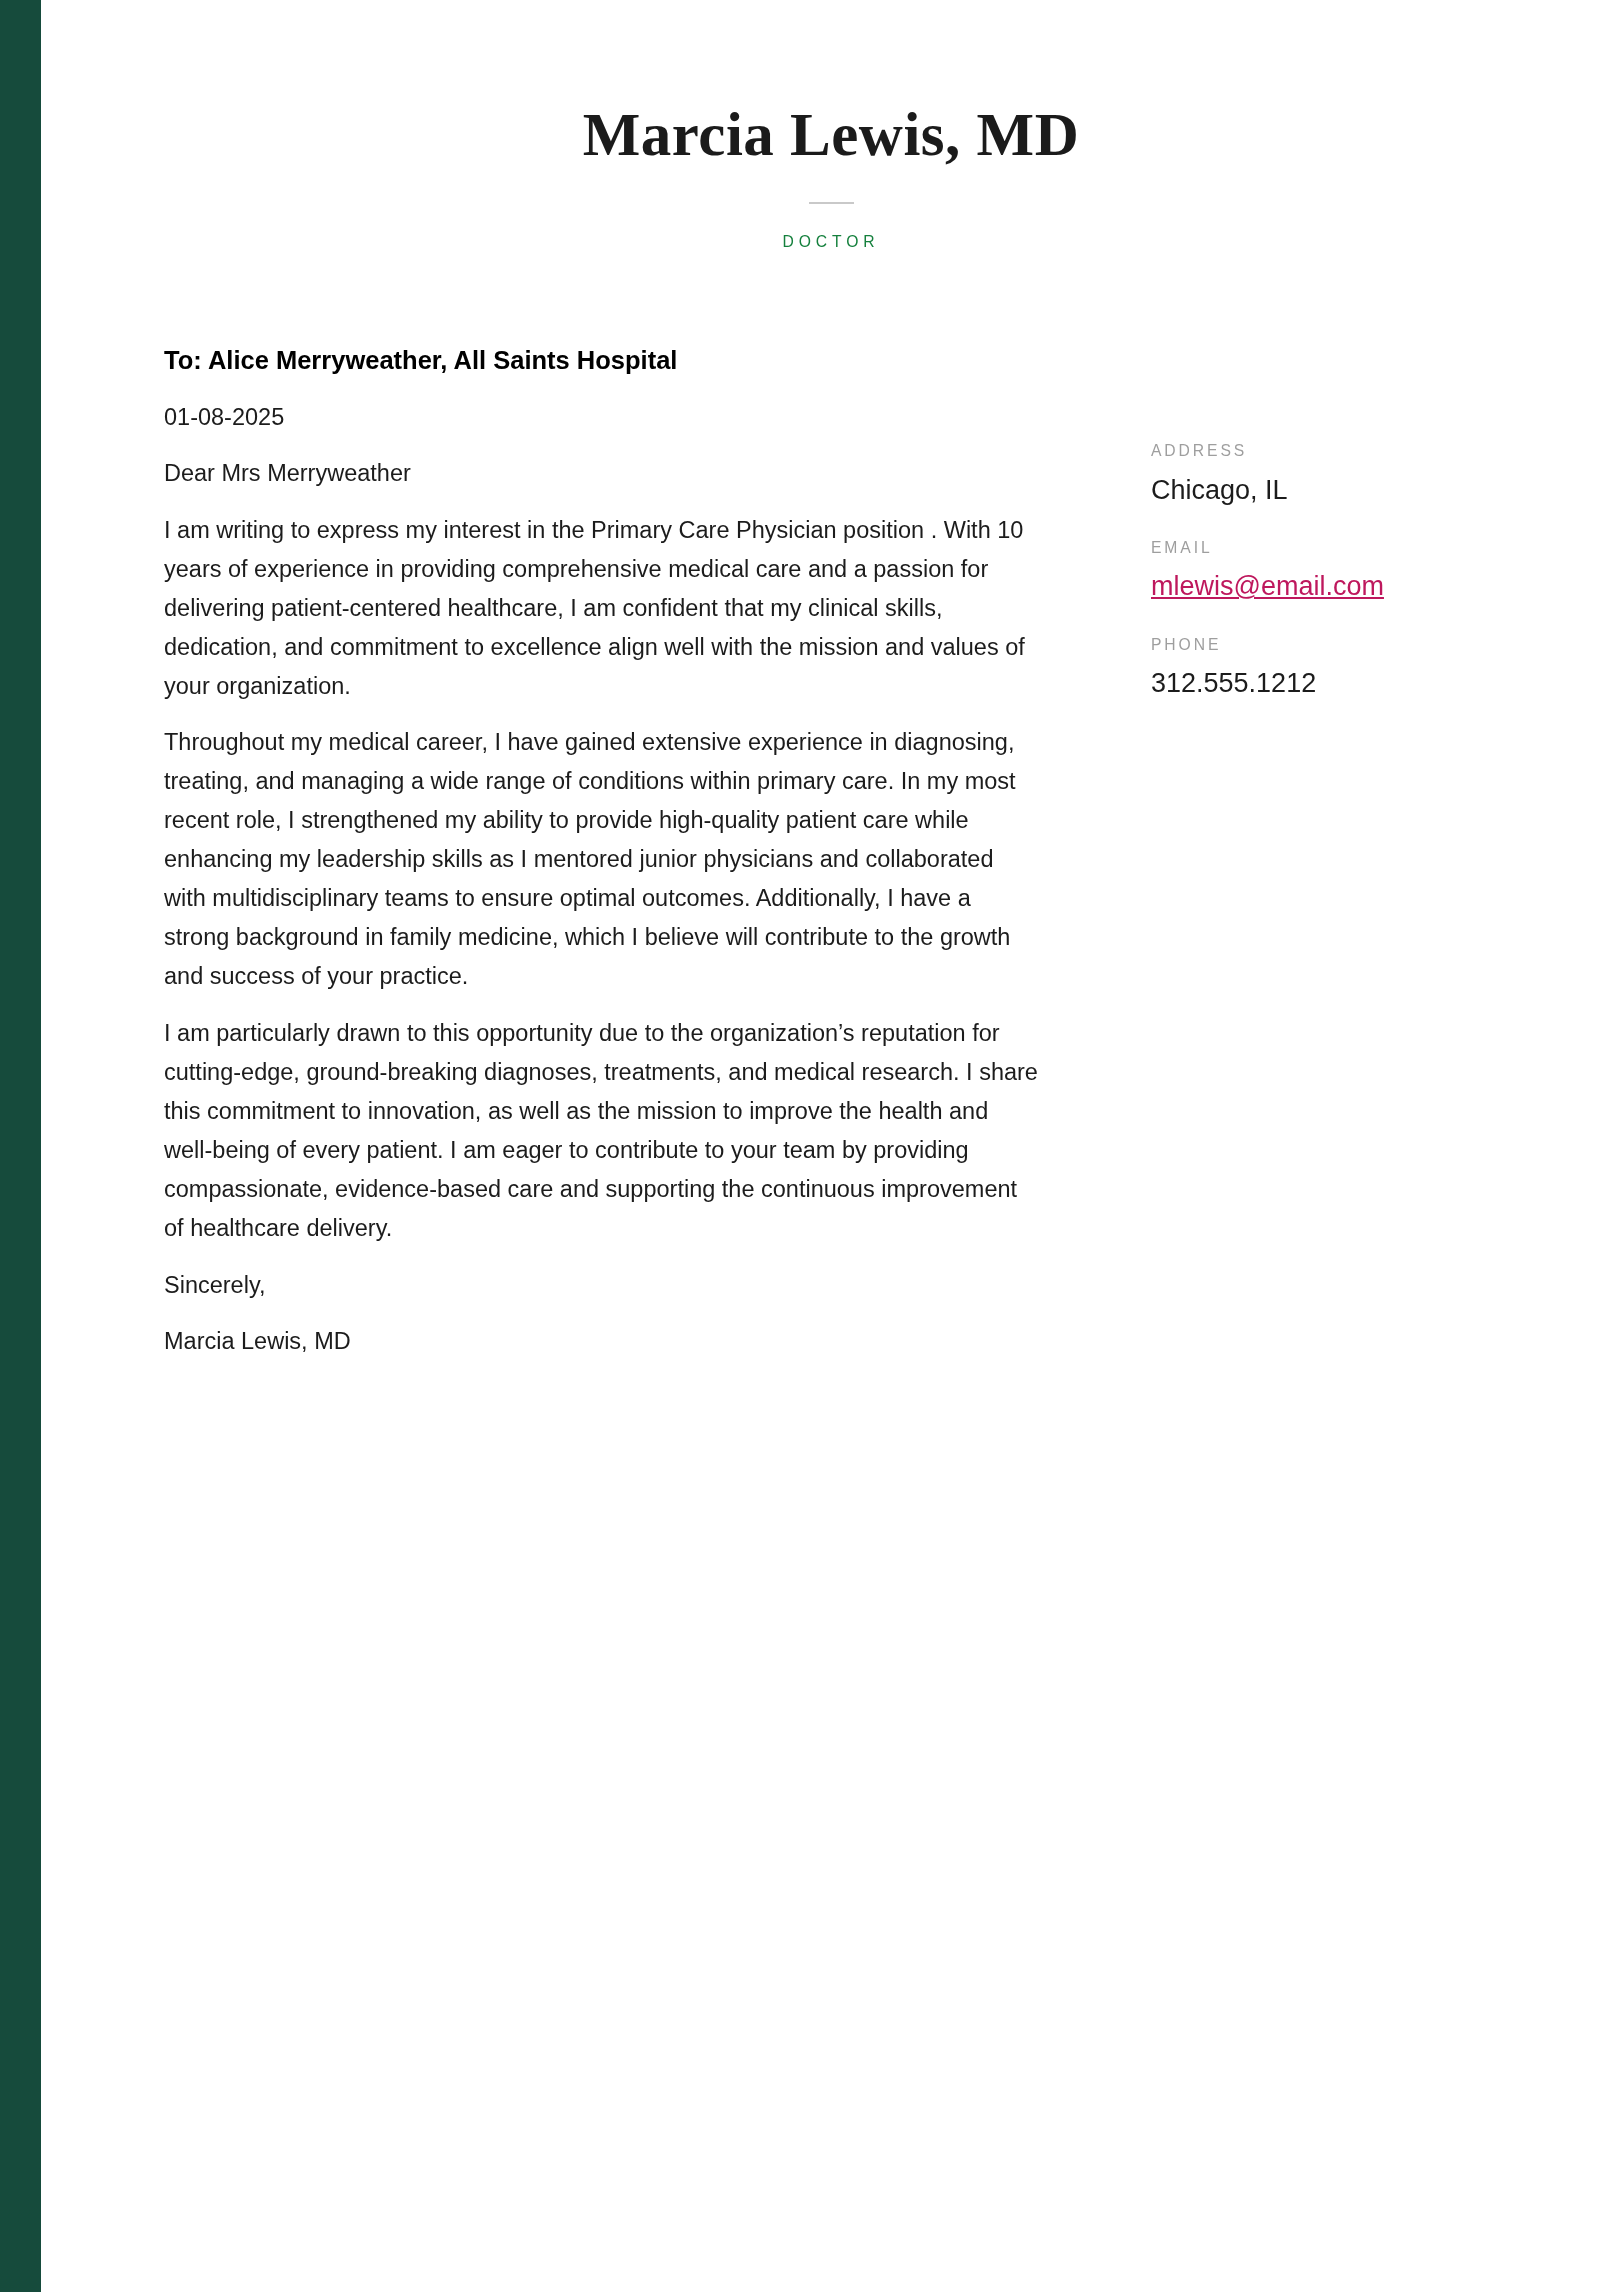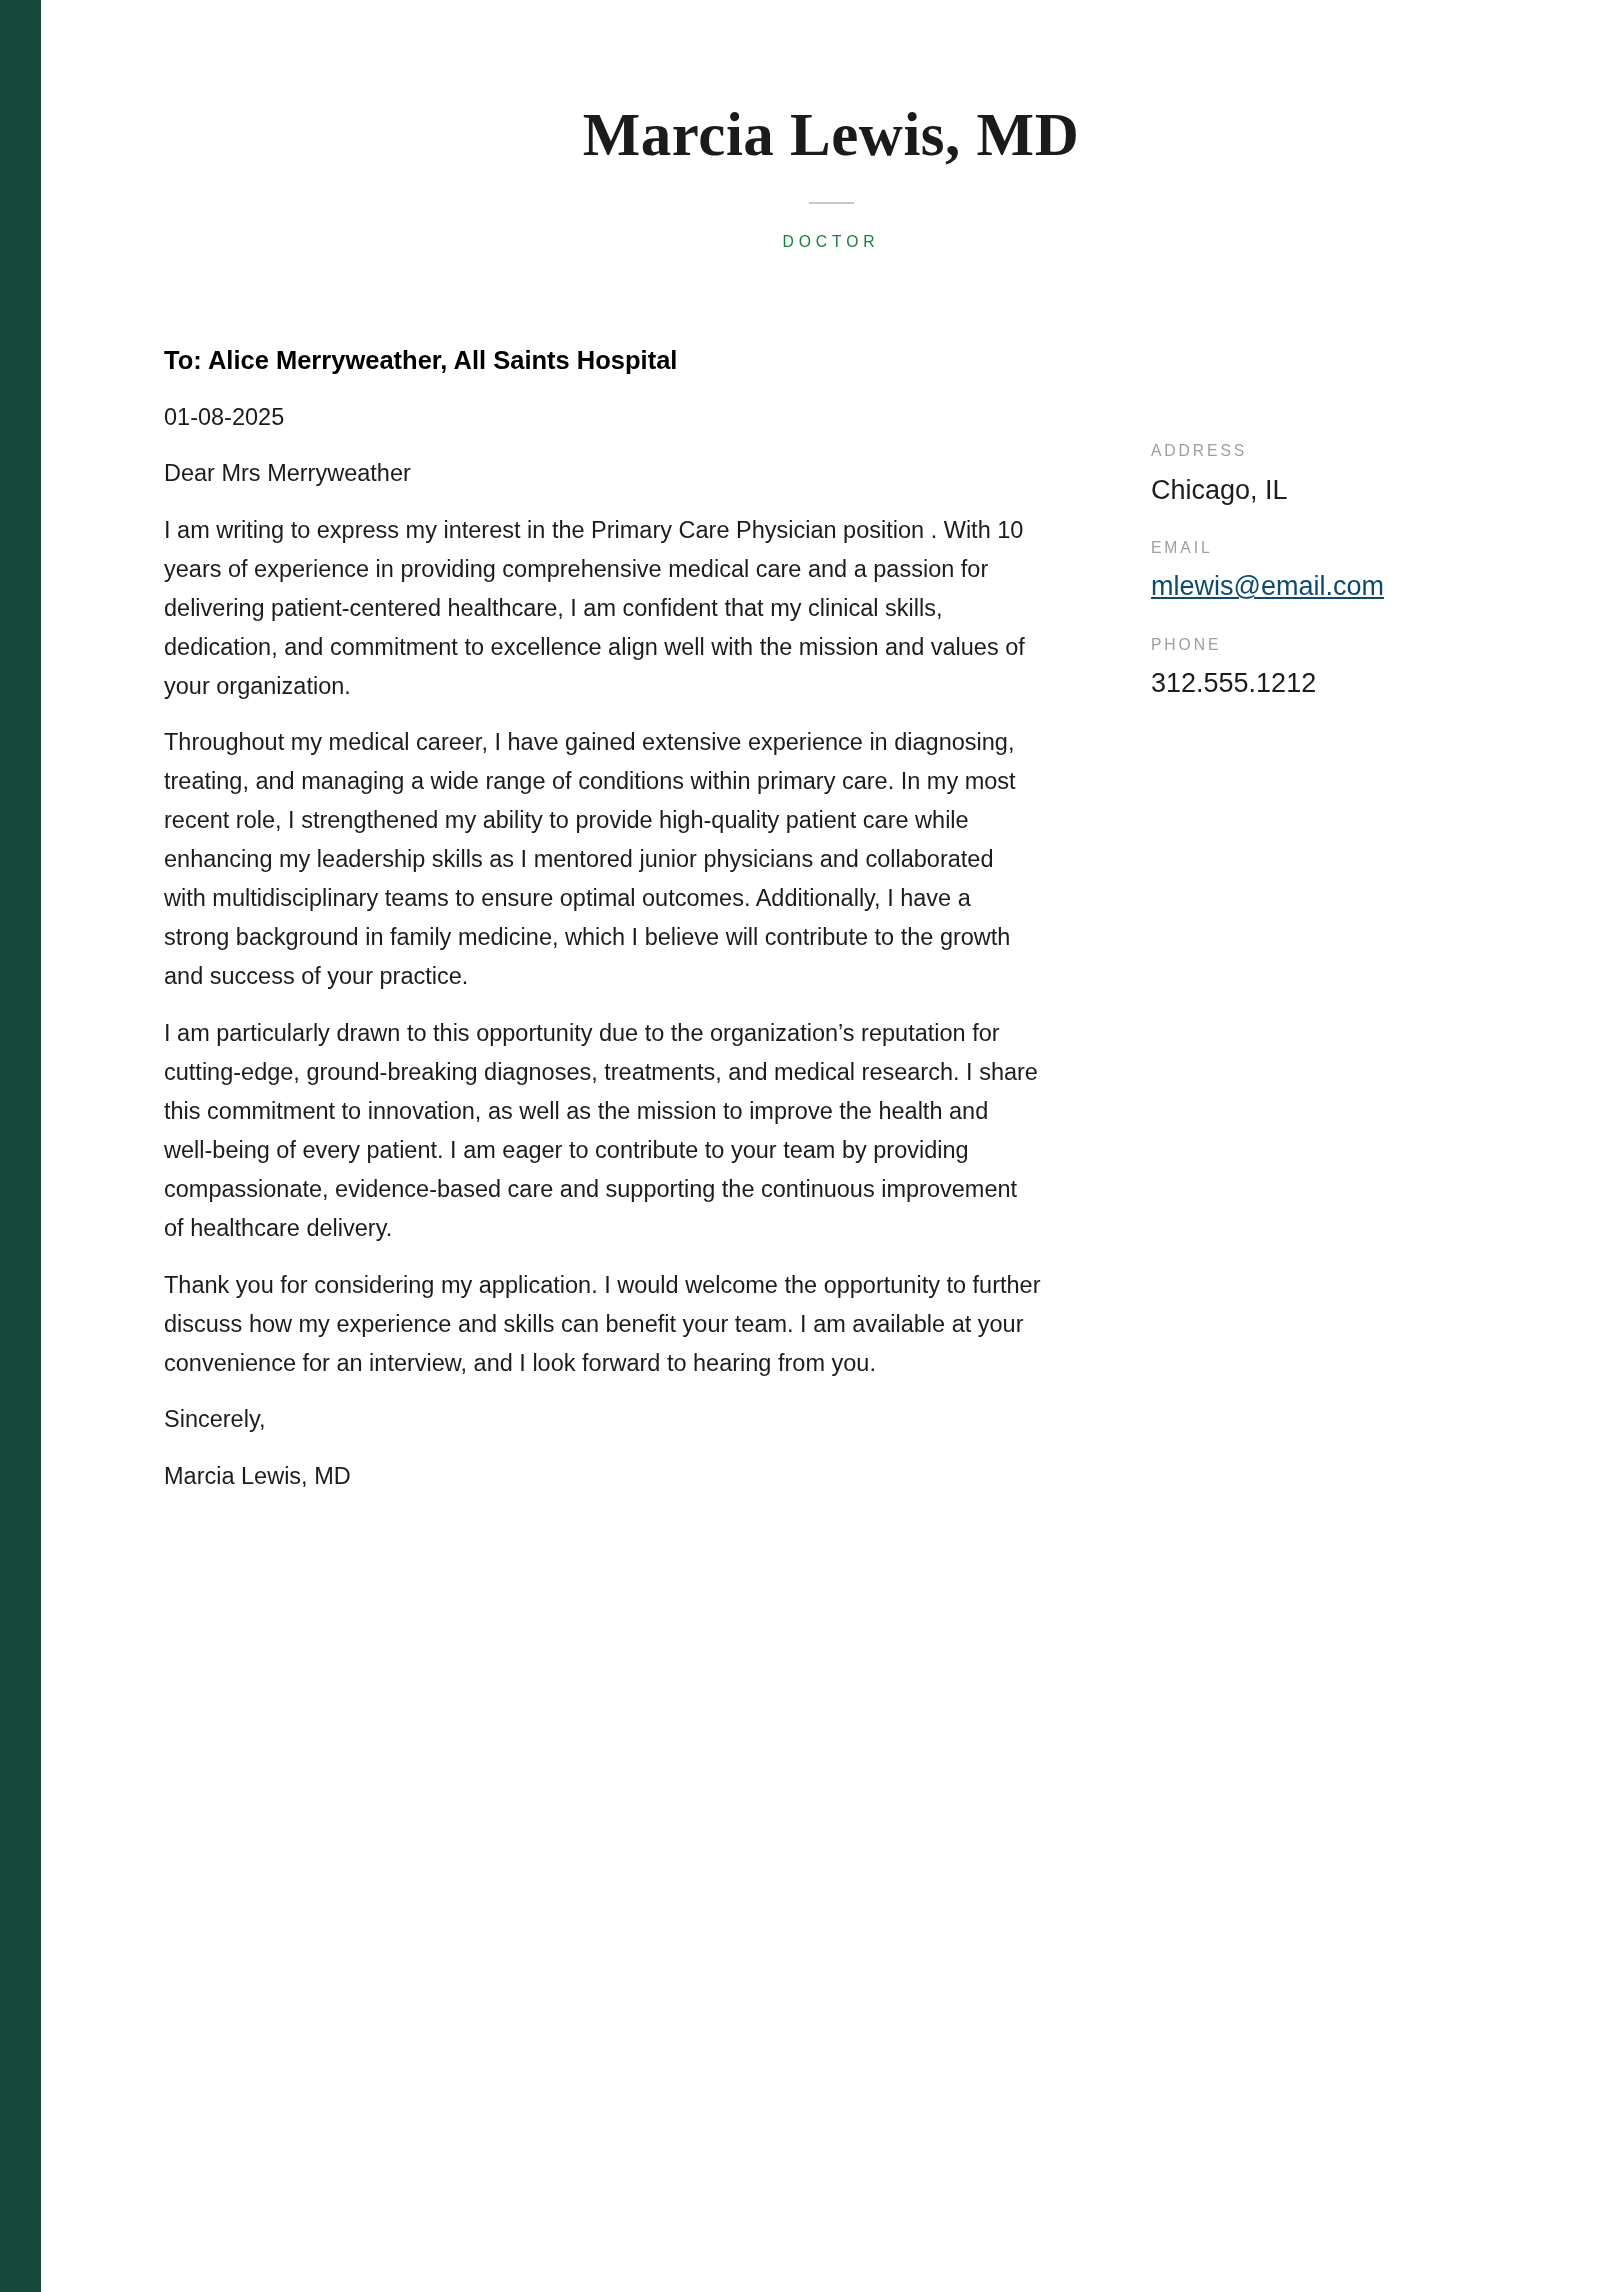--- a/index.html
+++ b/index.html
@@ -75,21 +75,21 @@
     margin-bottom: 12.7px;
     margin-top: 24px;
   }
   .sidebar .value {
     font-size: 27px;
     line-height: 1.3;
     color: #1c1c1c;
     margin-bottom: 31px;
   }
   .sidebar a.email-link {
-    color: #0c4a6e;
+    color: #be185d;
     text-decoration: underline;
     cursor: pointer;
   }
 </style>
 </head>
 <body>
 
 <div class="accent-bar" style="background: rgb(22, 75, 60);"></div>
 
 <div class="header">
@@ -98,21 +98,20 @@
   <div class="role">DOCTOR</div>
 </div>
 
 <div class="main-col">
   <p class="recipient">To: Alice Merryweather, All Saints Hospital</p>
   <p>01-08-2025</p>
   <p>Dear Mrs Merryweather</p>
   <p>I am writing to express my interest in the Primary Care Physician position . With 10 years of experience in providing comprehensive medical care and a passion for delivering patient-centered healthcare, I am confident that my clinical skills, dedication, and commitment to excellence align well with the mission and values of your organization.</p>
   <p>Throughout my medical career, I have gained extensive experience in diagnosing, treating, and managing a wide range of conditions within primary care. In my most recent role, I strengthened my ability to provide high-quality patient care while enhancing my leadership skills as I mentored junior physicians and collaborated with multidisciplinary teams to ensure optimal outcomes. Additionally, I have a strong background in family medicine, which I believe will contribute to the growth and success of your practice.</p>
   <p>I am particularly drawn to this opportunity due to the organization’s reputation for cutting-edge, ground-breaking diagnoses, treatments, and medical research. I share this commitment to innovation, as well as the mission to improve the health and well-being of every patient. I am eager to contribute to your team by providing compassionate, evidence-based care and supporting the continuous improvement of healthcare delivery.</p>
-  <p>Thank you for considering my application. I would welcome the opportunity to further discuss how my experience and skills can benefit your team. I am available at your convenience for an interview, and I look forward to hearing from you.</p>
   <p>Sincerely,</p>
   <p>Marcia Lewis, MD</p>
 </div>
 
 <div class="sidebar">
   <div class="label">ADDRESS</div>
   <div class="value">Chicago, IL</div>
   <div class="label">EMAIL</div>
   <div class="value"><a class="email-link">mlewis@email.com</a></div>
   <div class="label">PHONE</div>

